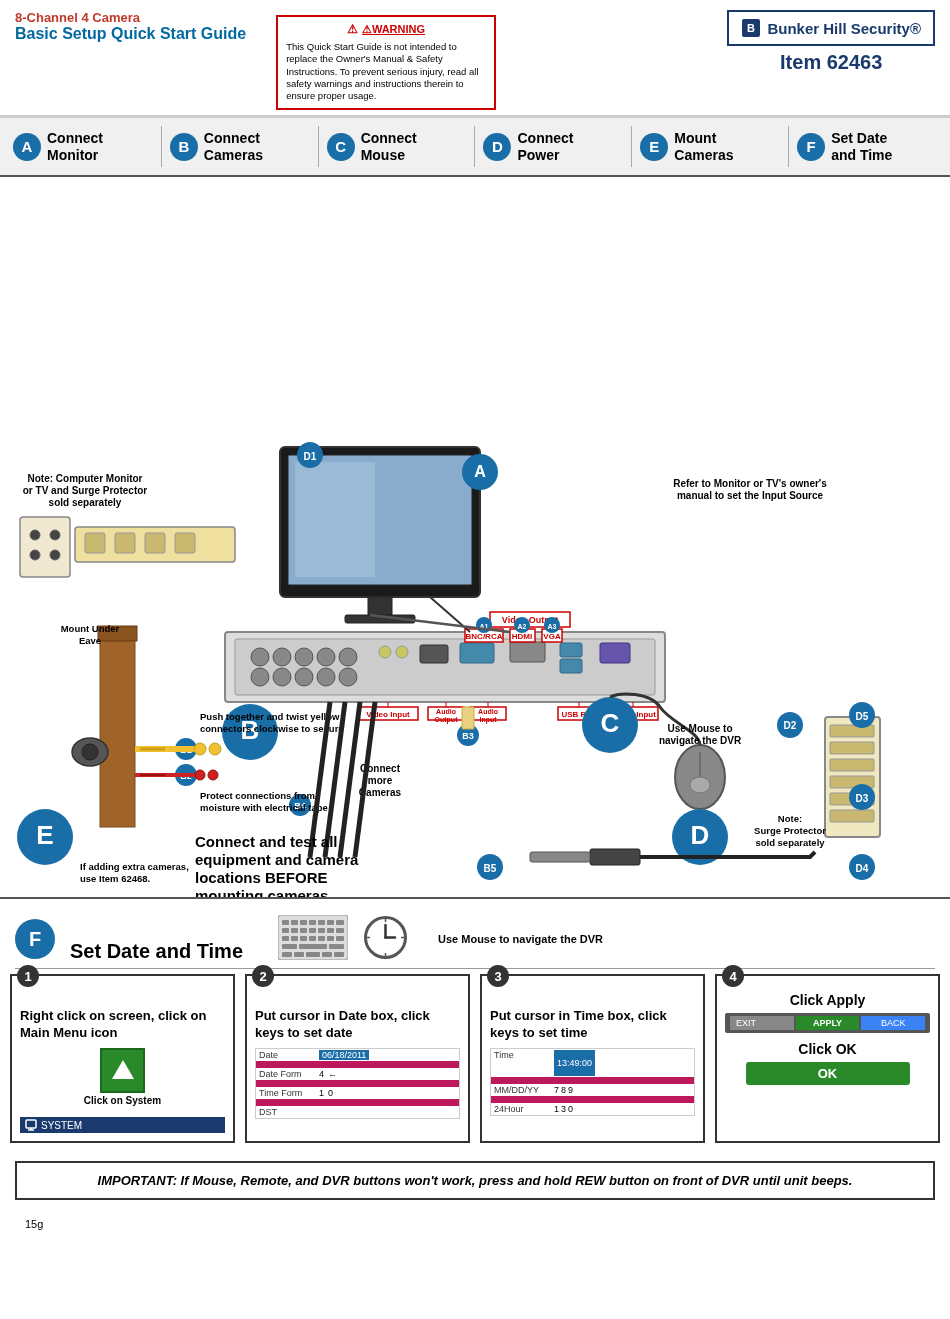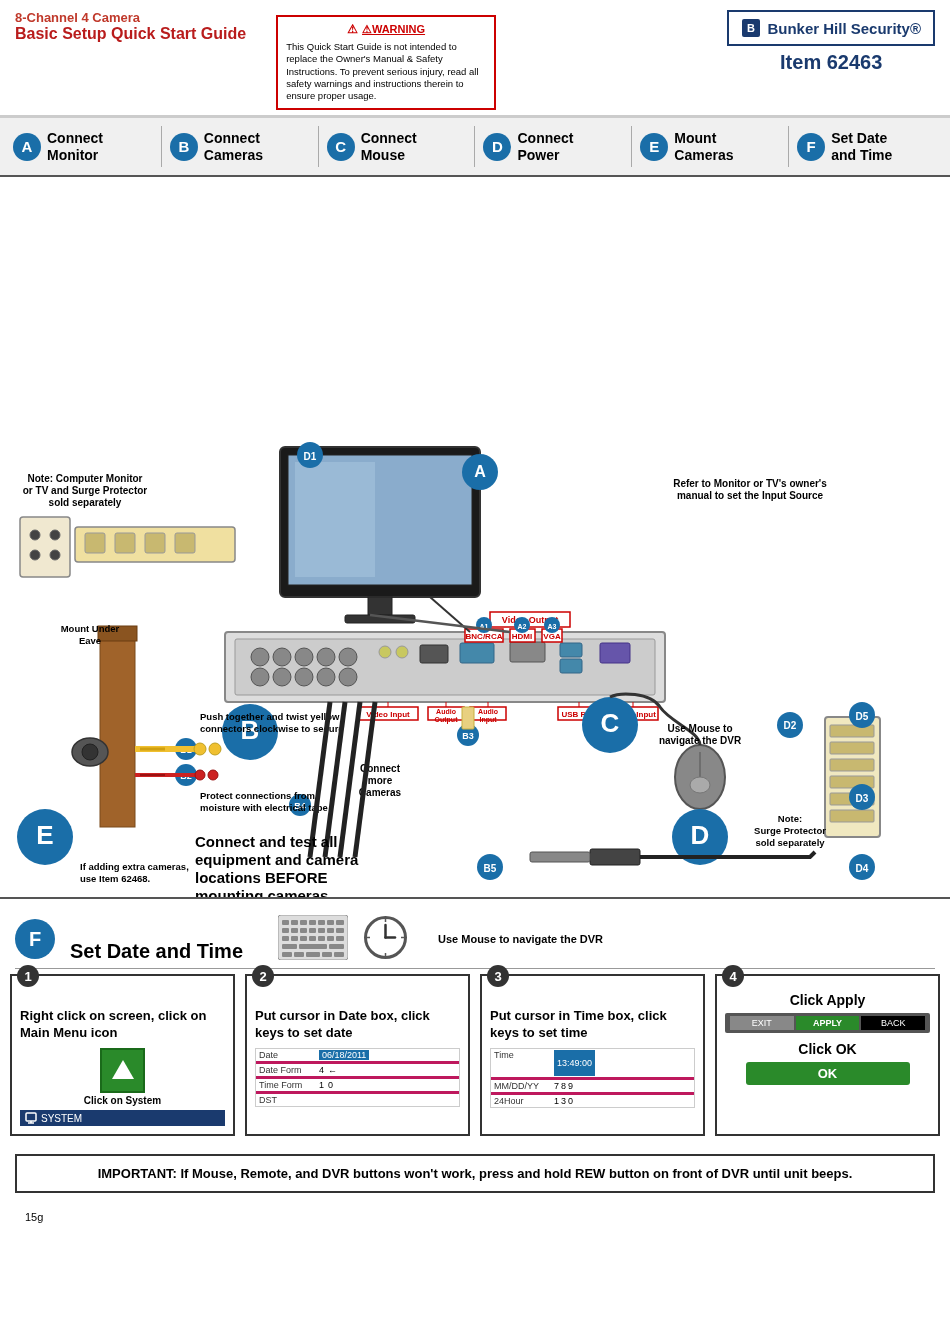--- a/index.html
+++ b/index.html
@@ -31,21 +31,21 @@
     }
     .header-title .main-title {
       font-size: 36px;
       font-weight: bold;
       color: #1a3a6e;
       line-height: 1;
     }
     .header-title .sub-title {
       font-size: 16px;
       font-weight: bold;
-      color: #b91c1c;
+      color: #0369a1;
     }
     .warning-box {
       flex: 0 0 220px;
       border: 2px solid #c00;
       padding: 5px 8px;
       font-size: 10px;
       margin-left: 20px;
       margin-top: 5px;
     }
     .warning-box .warn-title {
@@ -180,31 +180,31 @@
     }
 
     .system-bar {
       background: #1a3a6e;
       color: #fff;
       font-size: 10px;
       padding: 2px 5px;
       display: flex;
       align-items: center;
       gap: 4px;
-      margin-top: 4px;
+      margin-top: 11px;
     }
 
     .date-form {
       font-size: 9px;
       border: 1px solid #ccc;
       margin-top: 5px;
     }
     .date-form-row {
       display: flex;
-      border-bottom: 3px solid #be185d;
+      border-bottom: 7px solid #be185d;
       padding: 1px 3px;
     }
     .date-form-row:last-child { border-bottom: none; }
     .date-label { flex: 0 0 60px; color: #333; }
     .date-value {
       background: #1a6ea8;
       color: #fff;
       padding: 0 3px;
       font-size: 9px;
     }
@@ -218,20 +218,21 @@
       background: #1a6ea8;
       color: #fff;
       padding: 8px 3px;
     }
 
     
     .important-notice {
       border: 2px solid #333;
       padding: 10px 15px;
       text-align: center;
+      font-style: italic;
       font-weight: bold;
       font-size: 13px;
       margin: 8px 0;
     }
   </style>
 </head>
 <body>
 
 <div class="header">
   <div class="header-title">
@@ -652,23 +653,23 @@
       </div>
     </div>
   </div>
 
   <div class="num-box">
     <div class="num-circle">4</div>
     <div class="num-box-content" style="margin-top:8px;">
       <div style="font-size:14px; font-weight:bold; text-align:center; margin-bottom:5px;">Click Apply</div>
 
       <div style="display:flex; gap:2px; background:#555; padding:3px 5px; border-radius:2px; margin:3px 0;">
-        <div style="background:#888; color:#fff; font-size:9px; padding:2px 6px; flex:1; text-align:center;">EXIT</div>
+        <div style="background:#888; color:#fff; font-size:9px; padding:2px 6px; flex:1; ">EXIT</div>
         <div style="background:#2a8a2a; color:#fff; font-size:9px; padding:2px 6px; flex:1; text-align:center; font-weight:bold;">APPLY</div>
-        <div style="background:#000000; color:#fff; font-size:9px; padding:2px 6px; flex:1; text-align:center;">BACK</div>
+        <div style="background:#3b82f6; color:#fff; font-size:9px; padding:2px 6px; flex:1; text-align:center;">BACK</div>
       </div>
       <div style="font-size:14px; font-weight:bold; text-align:center; margin: 8px 0 5px 0;">Click OK</div>
 
       <div style="background:#2a8a2a; color:#fff; font-size:13px; font-weight:bold; padding:4px 8px; text-align:center; width:80%; margin:0 auto; border-radius:3px;">OK</div>
     </div>
   </div>
 
 </div>
 
 <div style="padding: 5px 15px;">

